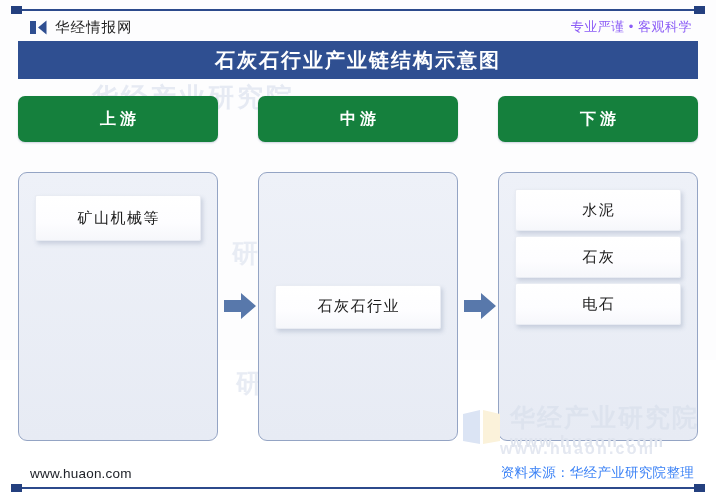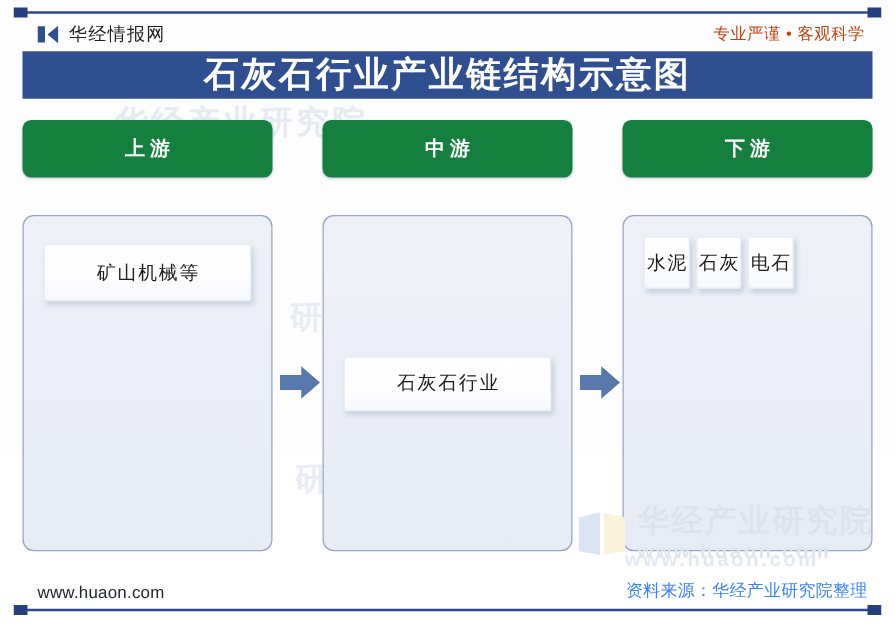--- a/index.html
+++ b/index.html
@@ -66,41 +66,41 @@
     height: 15px;
   }
   .brand-name {
     font-size: 14.5px;
     color: #1f1f1f;
     letter-spacing: 1px;
     white-space: nowrap;
   }
   .tagline {
     font-size: 13px;
-    color: #c2410c;
+    color: #8b5cf6;
     letter-spacing: 0.5px;
     padding-right: 6px;
     white-space: nowrap;
   }
 
   
   .title-band {
     position: absolute;
     top: 41px;
     left: 18px;
     right: 18px;
     height: 38px;
     background: #2f4f91;
     display: flex;
     align-items: center;
     justify-content: center;
   }
   .title-band .title-text {
     color: #ffffff;
-    font-size: 28px;
+    font-size: 20px;
     font-weight: bold;
     letter-spacing: 2px;
     white-space: nowrap;
   }
 
   
   .wm {
     position: absolute;
     pointer-events: none;
     user-select: none;
@@ -248,21 +248,21 @@
     padding-top: 22px;
     padding-bottom: 34px;
   }
   .stage-body.body-mid {
     display: flex;
     flex-direction: column;
     justify-content: center;
   }
   .stage-body.body-down {
     display: flex;
-    flex-direction: row;
+    flex-direction: column;
     justify-content: flex-start;
     gap: 5px;
     padding-top: 16px;
   }
 
   .node-card {
     box-sizing: border-box;
     background: linear-gradient(180deg, #ffffff 0%, #fdfdff 60%, #f6f7fb 100%);
     border: 1px solid #e9ecf3;
     border-radius: 2px;

